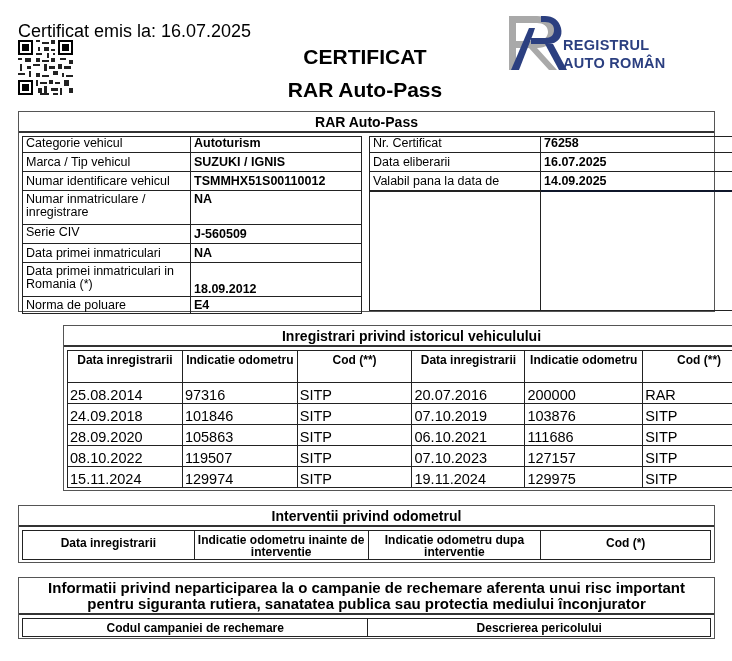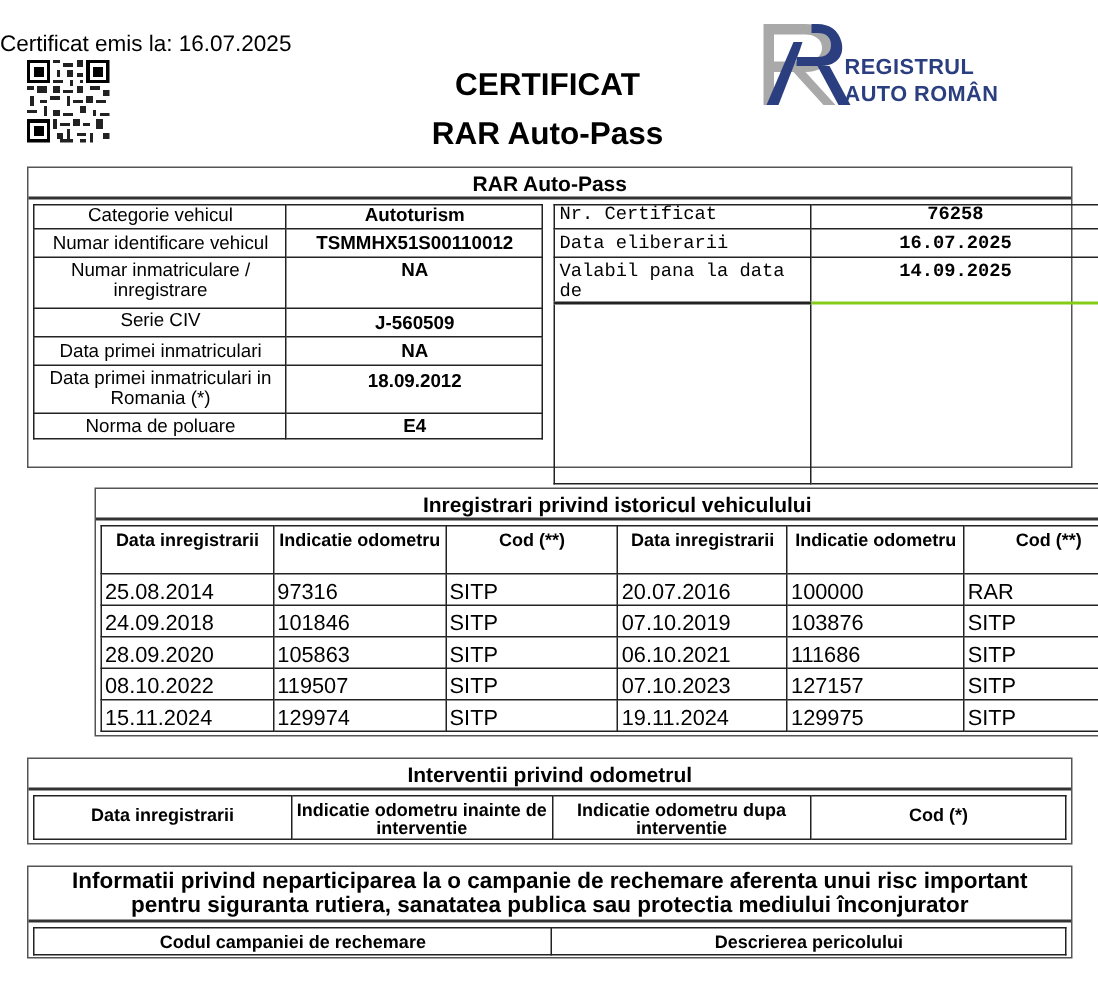--- a/index.html
+++ b/index.html
@@ -1,40 +1,40 @@
 <!DOCTYPE html>
 <html><head>
 <meta charset="utf-8">
 <style>
   * { box-sizing: border-box; margin: 0; padding: 0; }
   html, body { width: 732px; height: 661px; background: #ffffff; overflow: hidden; }
   body { position: relative; font-family: "Liberation Sans", sans-serif; color: #000; }
 
-  .issued { position: absolute; left: 0; top: 21px; font-size: 15px; }
+  .issued { position: absolute; left: 18px; top: 21px; font-size: 18px; }
   .qr { position: absolute; left: 18px; top: 40px; width: 55px; height: 55px; }
 
   .title1 { position: absolute; left: 0; width: 732px; top: 45px; text-align: center; font-weight: bold; font-size: 21px; padding-left: 0; }
   .title2 { position: absolute; left: 0; width: 732px; top: 78px; text-align: center; font-weight: bold; font-size: 21px; }
   .title1 span, .title2 span { position: relative; left: -1px; }
 
   .logo { position: absolute; left: 507px; top: 14px; width: 160px; height: 58px; }
   .logo-text { position: absolute; left: 563px; top: 36px; font-weight: bold; color: #2b3f80; font-size: 14.5px; line-height: 18px; letter-spacing: 0.3px; }
 
   
   .frame { position: absolute; left: 18px; border: 1.5px solid #555; background: #fff; }
   .frame-title { height: 21px; border-bottom: 2px solid #333; text-align: center; font-weight: bold; font-size: 14px; line-height: 20px; }
 
   
   #vehicle { top: 111px; width: 697px; height: 201px; }
   .vtab { position: absolute; border-collapse: collapse; font-size: 12.5px; }
   .vtab td { border: 1.2px solid #222; padding: 0 2px 0 3px; vertical-align: top; line-height: 13px; }
-  .vtab td.v { text-align: center; font-weight: bold; }
+  .vtab td.v { text-align: left; font-weight: bold; }
   #vleft { left: 3px; top: 24px; width: 340px; }
-  #vleft td.l { width: 168px; text-align: center; }
-  #vright { left: 350px; top: 24px; width: 364px; font-family: Liberation Mono, monospace; }
+  #vleft td.l { width: 168px; }
+  #vright { left: 350px; top: 24px; width: 364px; }
   #vright td.l { width: 171px; }
 
   
   #history { top: 325px; width: 697px; height: 166px; margin-left: 45px; }
   .htab { position: absolute; left: 3px; top: 24px; width: 689px; border-collapse: collapse; }
   .htab th { border: 1.2px solid #222; font-size: 12px; font-weight: bold; line-height: 12px; height: 32px; vertical-align: top; padding-top: 3px; text-align: center; }
   .htab td { border: 1.2px solid #222; font-size: 14.5px; height: 21px; padding: 0 2px; line-height: 16px; vertical-align: bottom; }
 
   
   #interv { top: 505px; width: 697px; height: 58px; }
@@ -126,58 +126,62 @@
 
 <div class="frame" id="vehicle">
   <div class="frame-title">RAR Auto-Pass</div>
   <table class="vtab" id="vleft">
     <tbody>
         <tr style="height:16px">
           <td class="l">Categorie vehicul</td>
           <td class="v">Autoturism</td>
         </tr>
     <tr style="height:19px">
+          <td class="l" style="padding-top:3px">Marca / Tip vehicul</td>
+          <td class="v" style="padding-top:3px">SUZUKI / IGNIS</td>
+        </tr>
+    <tr style="height:19px">
           <td class="l" style="padding-top:3px">Numar identificare vehicul</td>
           <td class="v" style="padding-top:3px">TSMMHX51S00110012</td>
         </tr>
     <tr style="height:34px">
           <td class="l" style="padding-top:2px">Numar inmatriculare / inregistrare</td>
           <td class="v" style="padding-top:2px">NA</td>
         </tr>
     <tr style="height:19px">
           <td class="l" style="padding-top:1px">Serie CIV</td>
           <td class="v" style="padding-top:3px">J-560509</td>
         </tr>
     <tr style="height:19px">
           <td class="l" style="padding-top:3px">Data primei inmatriculari</td>
           <td class="v" style="padding-top:3px">NA</td>
         </tr>
     <tr style="height:32px">
           <td class="l" style="padding-top:2px">Data primei inmatriculari in Romania (*)</td>
-          <td class="v" style="padding-top:4px">18.09.2012</td>
+          <td class="v" style="padding-top:20px">18.09.2012</td>
         </tr>
     <tr style="height:17px">
           <td class="l" style="padding-top:2px">Norma de poluare</td>
           <td class="v" style="padding-top:2px">E4</td>
         </tr>
   </tbody>
     </table>
   <table class="vtab" id="vright">
     <tbody>
         <tr style="height:16px">
           <td class="l">Nr. Certificat</td>
           <td class="v">76258</td>
         </tr>
     <tr style="height:19px">
           <td class="l" style="padding-top:3px">Data eliberarii</td>
           <td class="v" style="padding-top:3px">16.07.2025</td>
         </tr>
     <tr style="height:19px">
           <td class="l" style="padding-top:3px;border-bottom:2px solid #222">Valabil pana la data de</td>
-          <td class="v" style="padding-top:3px;border-bottom:2px solid #84cc16">14.09.2025</td>
+          <td class="v" style="padding-top:3px;border-bottom:2px solid #0f172a">14.09.2025</td>
         </tr>
     <tr style="height:120px">
           <td class="l"></td>
           <td class="v"></td>
         </tr>
   </tbody>
     </table>
 </div>
 
 <div class="frame" id="history">
@@ -198,21 +202,21 @@
       <th>Cod (**)</th>
       <th>Data inregistrarii</th>
       <th>Indicatie odometru</th>
       <th>Cod (**)</th>
     </tr>
     <tr>
       <td>25.08.2014</td>
           <td>97316</td>
           <td>SITP</td>
           <td>20.07.2016</td>
-          <td>100000</td>
+          <td>200000</td>
           <td>RAR</td>
     </tr>
     <tr>
       <td>24.09.2018</td>
           <td>101846</td>
           <td>SITP</td>
           <td>07.10.2019</td>
           <td>103876</td>
           <td>SITP</td>
     </tr>

